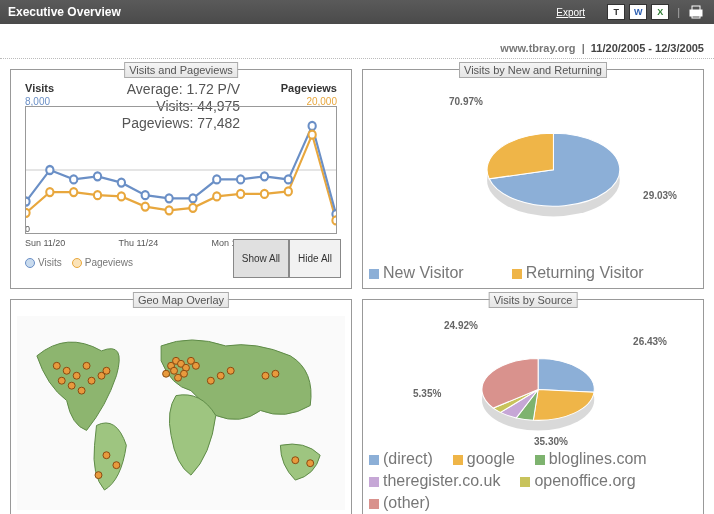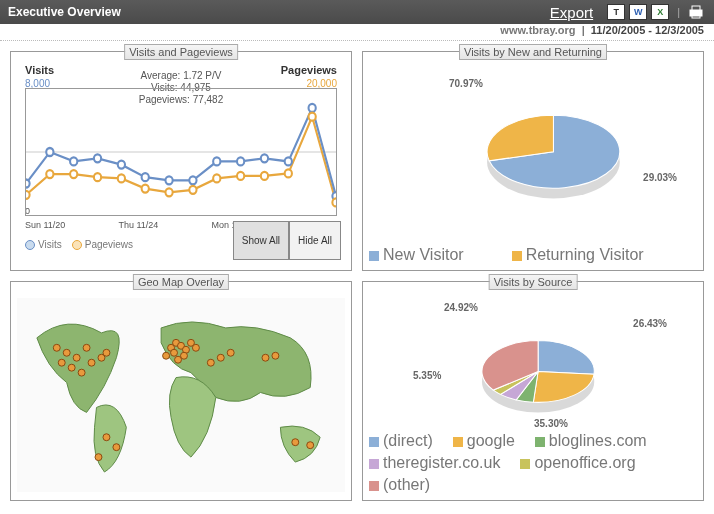--- a/index.html
+++ b/index.html
@@ -13,34 +13,34 @@
   }
   .header {
     background: linear-gradient(#5a5a5a, #4a4a4a);
     color: #fff;
     height: 24px;
     display: flex;
     align-items: center;
     padding: 0 8px;
   }
   .header-title { font-weight: bold; flex: 1; font-size: 12px; }
-  .export-label { margin-right: 12px; font-size: 15px; text-decoration: underline; }
+  .export-label { margin-right: 20px; font-size: 10px; text-decoration: underline; }
   .export-icon {
     display: inline-flex; align-items: center; justify-content: center;
     width: 18px; height: 16px; background: #fff; border: 1px solid #333;
     margin: 0 2px; font-size: 9px; font-weight: bold; color: #333; cursor: pointer;
   }
   .sep { margin: 0 6px; color: #aaa; }
   .print-icon {
     display: inline-flex; align-items: center; justify-content: center;
     width: 20px; height: 16px; cursor: pointer;
   }
   .subheader {
     text-align: right;
-    padding: 0 10px 4px;
+    padding: 18px 10px 4px;
     color: #777;
     font-weight: bold;
     background: #fff;
     border-bottom: 1px dotted #bbb;
   }
   .subheader .range { color: #444; }
   .dash {
     display: grid;
     grid-template-columns: 1fr 1fr;
     grid-template-rows: 220px 220px;
@@ -58,21 +58,21 @@
     background: linear-gradient(#f5f5f5,#e5e5e5);
     border: 1px solid #aaa;
     padding: 1px 4px;
     font-weight: normal;
     font-size: 11px;
     color: #555;
   }
   .panel-body {
     position: absolute; inset: 8px 6px 6px 6px;
   }
-  .stats { font-size: 10px; color: #555; text-align: center; position: absolute; top: 10px; left: 50%; transform: translateX(-50%); line-height: 1.2; }
+  .stats { font-size: 14px; color: #555; text-align: right; position: absolute; top: 3px; left: 50%; transform: translateX(-50%); line-height: 1.2; }
   .axis-left-label { position:absolute; top:4px; left:8px; font-weight:bold; font-size:11px; }
   .axis-left-val { position:absolute; top:18px; left:8px; color:#6a8fc6; font-size:10px;text-align:right; }
   .axis-right-label { position:absolute; top:4px; right:8px; font-weight:bold; font-size:11px; }
   .axis-right-val { position:absolute; top:18px; right:8px; color:#e8a73d; font-size:10px; }
   .line-chart { position:absolute; top:28px; left:8px; right:8px; bottom:48px; border:1px solid #999; }
   .xaxis { position:absolute; bottom:34px; left:8px; right:8px; display:flex; justify-content:space-between; font-size:9px; color:#555; }
   .legend-line { position:absolute; bottom:14px; left:8px; font-size:10px; color:#777; display:flex; gap:10px; align-items:center; }
   .legend-line .d { width:10px; height:10px; border-radius:50%; border:1px solid #888; display:inline-block; margin-right:3px; vertical-align:middle; }
   .btn-group { position:absolute; bottom:4px; right:4px; display:flex; }
   .btn { border:1px solid #888; padding:13px 8px; font-size:10px; background:#f2f2f2; cursor:pointer; }

